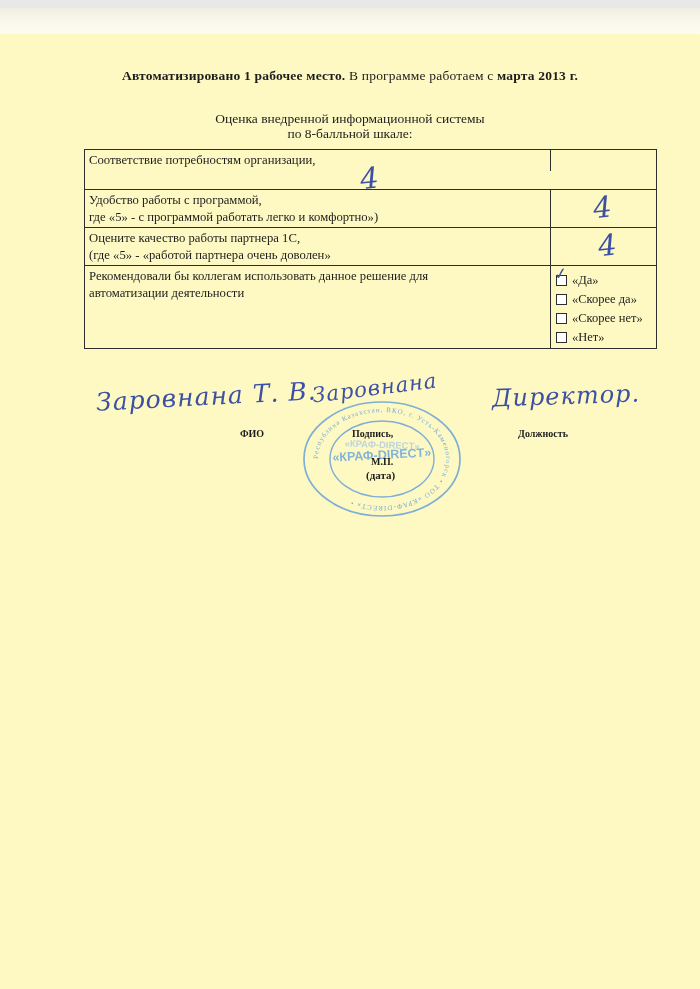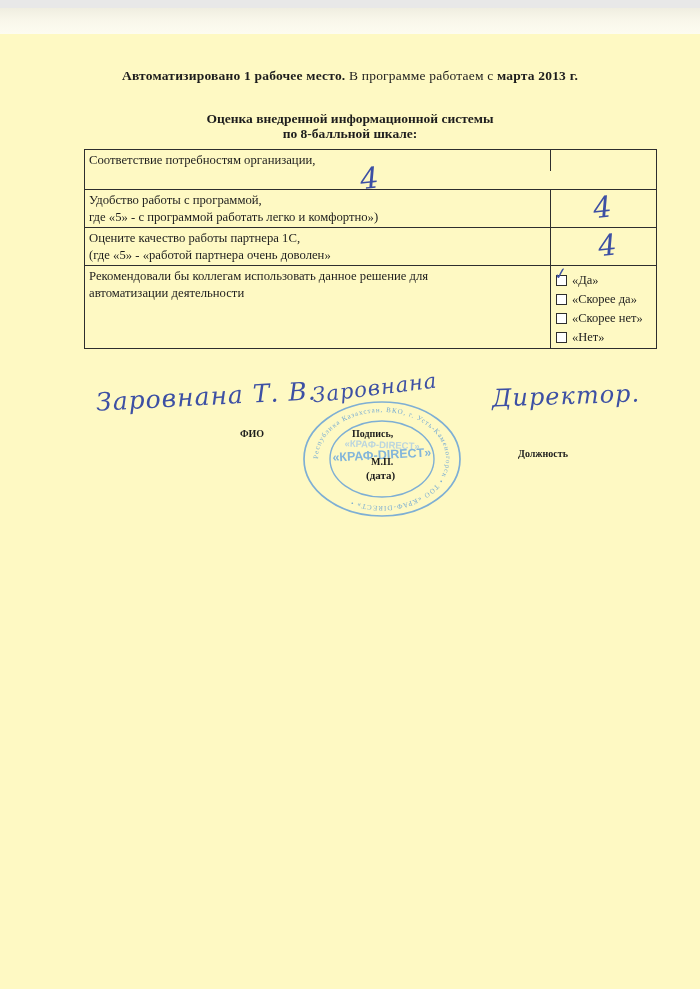--- a/index.html
+++ b/index.html
@@ -23,21 +23,21 @@
   }
 
   .top-line {
     position:absolute; top:60px; left:0; width:100%;
     text-align:center; font-size:13.5px; letter-spacing:.2px;
   }
   .b { font-weight:bold; }
 
   .table-title {
     position:absolute; top:103px; left:0; width:100%;
-    text-align:center; font-weight:bold; font-size:13.5px; line-height:15px;
+    text-align:center; font-weight:normal; font-size:13.5px; line-height:15px;
   }
 
   .doc-table {
     position:absolute; left:84px; top:141px; width:573px;
     border:1px solid #2e2e2e;
     box-sizing:border-box;
     font-size:12.7px; line-height:17px;
   }
   .trow { display:flex; border-bottom:1px solid #2e2e2e; box-sizing:border-box; }
   .trow:last-child { border-bottom:none; }
@@ -79,21 +79,21 @@
   .sig { position:absolute; white-space:nowrap; z-index:4; }
   .sig-fio  { left:96px;  top:374px; font-size:25px; transform:rotate(-3deg); letter-spacing:1px; }
   .sig-sign { left:312px; top:368px; font-size:21px; transform:rotate(-7deg); letter-spacing:1px; }
   .sig-pos  { left:492px; top:374px; font-size:24px; transform:rotate(-2deg); letter-spacing:1px; }
 
   .sig-label {
     position:absolute; font-weight:bold; font-size:10px; z-index:3; white-space:nowrap;
   }
   .lbl-fio  { left:240px; top:420px; }
   .lbl-sign { left:352px; top:420px; }
-  .lbl-pos  { left:518px; top:440px; }
+  .lbl-pos  { left:518px; top:420px; }
   .lbl-mp   { left:371px; top:448px; font-weight:bold; font-size:10px; }
   .lbl-date { left:366px; top:461px; font-weight:bold; font-size:11px; }
 
   .stamp { position:absolute; left:300px; top:392px; z-index:2; opacity:.92; }
 </style>
 </head>
 <body>
 
 <div class="page">
   <div class="scan-top-band"></div>

